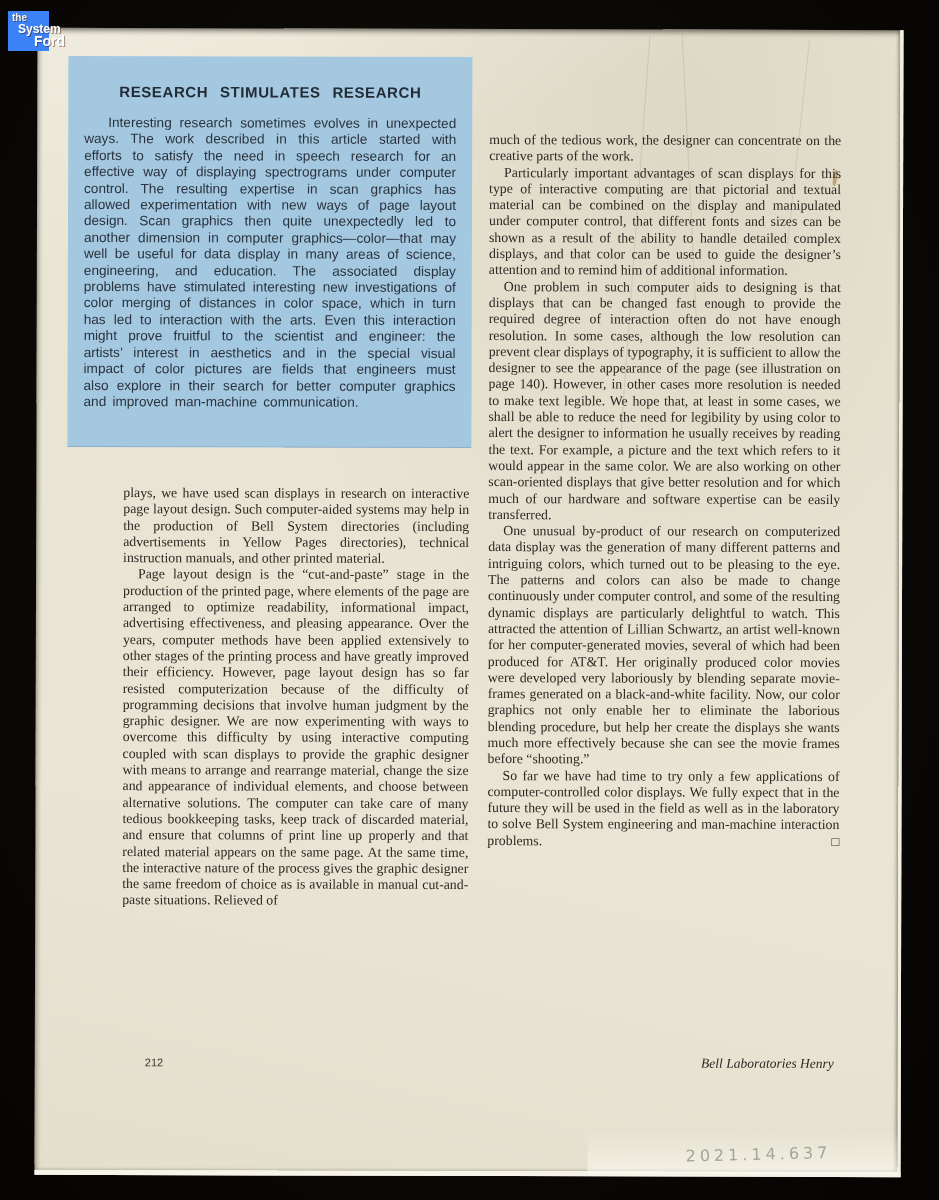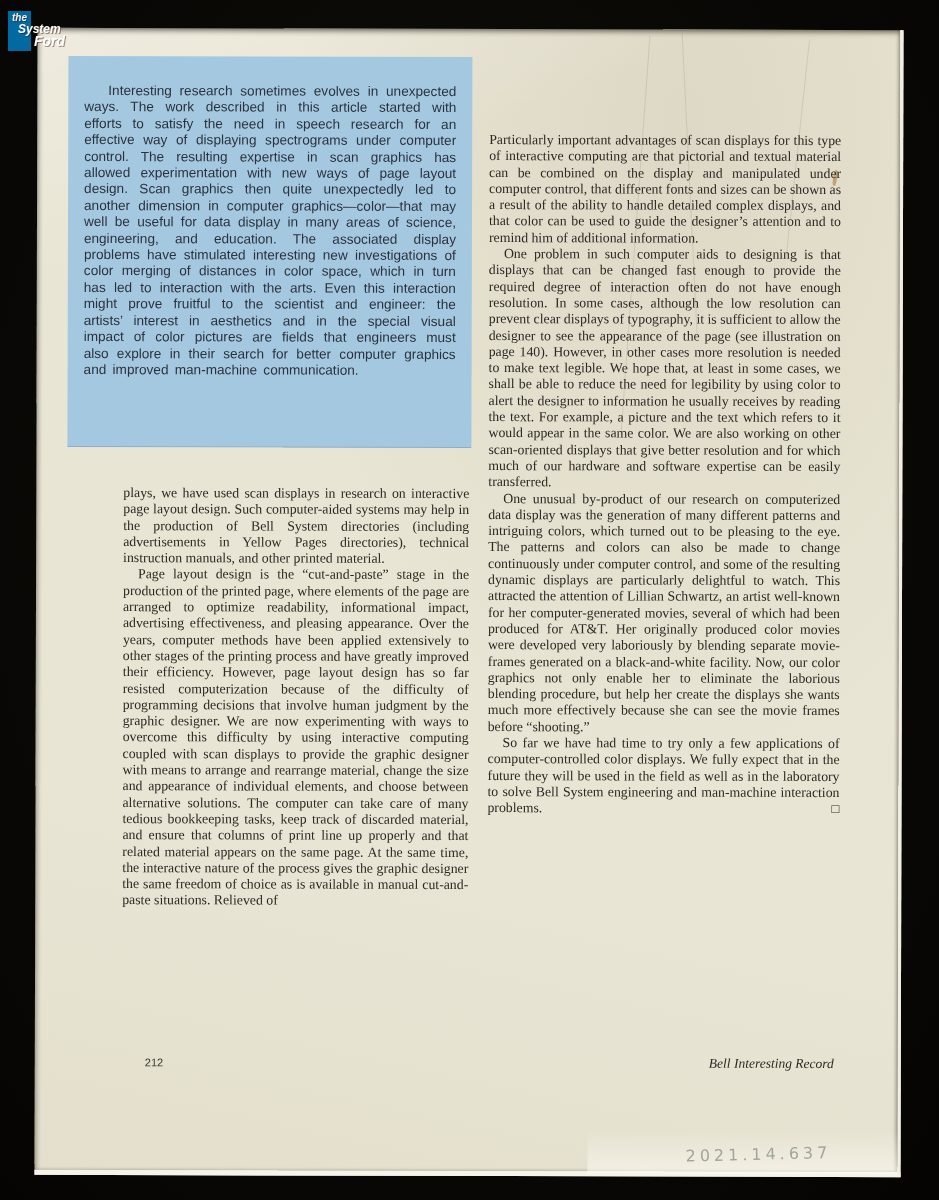--- a/index.html
+++ b/index.html
@@ -26,23 +26,23 @@
   .crease.c1 { left:598px; top:6px; width:1px; height:400px; transform:rotate(4deg); }
   .crease.c2 { left:652px; top:4px; width:1px; height:300px; transform:rotate(-3deg); }
   .crease.c3 { left:760px; top:10px; width:1px; height:220px; transform:rotate(6deg); }
   .speck { position:absolute; left:796px; top:140px; width:4px; height:16px; background:#a5742f; opacity:0.55; border-radius:40%; transform:rotate(8deg); }
   .bottom-sheet {
     position:absolute; right:0; bottom:-2px; width:310px; height:44px;
     background:linear-gradient(to top, rgba(253,251,243,0.6), rgba(253,251,243,0));
   }
 
   .logo {
-    position:absolute; left:8px; top:11px; width:23px; height:40px;
-    background:#0369a1; z-index:5;
-    font-family:"Liberation Sans", sans-serif; color:#ffffff;font-style:italic;
+    position:absolute; left:8px; top:11px; width:41px; height:40px;
+    background:#3b82f6; z-index:5;
+    font-family:"Liberation Sans", sans-serif; color:#ffffff;
   }
   .logo span { position:absolute; white-space:nowrap; text-shadow:1px 1px 0 rgba(60,10,0,0.45); }
   .logo .t-the   { left:4px;  top:1px;  font-size:10px; font-weight:bold; color:#f5efe4; }
   .logo .t-henry { left:10px; top:11px; font-size:12px; font-weight:bold; }
   .logo .t-ford  { left:10px; top:22px; font-size:14px; font-weight:bold;margin-left:16px; }
 
   .blue-box {
     position:absolute; left:31px; top:28px; width:404px; height:391px;
     background:#a5c8e1;
     box-shadow: inset 0 -1px 0 rgba(70,100,130,0.25);
@@ -93,32 +93,34 @@
 </div>
 
 <div class="paper">
   <div class="crease c1"></div>
   <div class="crease c2"></div>
   <div class="crease c3"></div>
   <div class="speck"></div>
   <div class="bottom-sheet"></div>
 
   <div class="blue-box">
+    <h1>RESEARCH STIMULATES RESEARCH</h1>
     <p>Interesting research sometimes evolves in unexpected ways. The work described in this article started with efforts to satisfy the need in speech research for an effective way of displaying spectrograms under computer control. The resulting expertise in scan graphics has allowed experimentation with new ways of page layout design. Scan graphics then quite unexpectedly led to another dimension in computer graphics—color—that may well be useful for data display in many areas of science, engineering, and education. The associated display problems have stimulated interesting new investigations of color merging of distances in color space, which in turn has led to interaction with the arts. Even this interaction might prove fruitful to the scientist and engineer: the artists’ interest in aesthetics and in the special visual impact of color pictures are fields that engineers must also explore in their search for better computer graphics and improved man-machine communication.</p>
   </div>
 
   <div class="col col-left">
     <p>plays, we have used scan displays in research on interactive page layout design. Such computer-aided systems may help in the production of Bell System directories (including advertisements in Yellow Pages directories), technical instruction manuals, and other printed material.</p>
     <p>Page layout design is the “cut-and-paste” stage in the production of the printed page, where elements of the page are arranged to optimize readability, informational impact, advertising effectiveness, and pleasing appearance. Over the years, computer methods have been applied extensively to other stages of the printing process and have greatly improved their efficiency. However, page layout design has so far resisted computerization because of the difficulty of programming decisions that involve human judgment by the graphic designer. We are now experimenting with ways to overcome this difficulty by using interactive computing coupled with scan displays to provide the graphic designer with means to arrange and rearrange material, change the size and appearance of individual elements, and choose between alternative solutions. The computer can take care of many tedious bookkeeping tasks, keep track of discarded material, and ensure that columns of print line up properly and that related material appears on the same page. At the same time, the interactive nature of the process gives the graphic designer the same freedom of choice as is available in manual cut-and-paste situations. Relieved of</p>
   </div>
 
   <div class="col col-right">
+    <p>much of the tedious work, the designer can concentrate on the creative parts of the work.</p>
     <p>Particularly important advantages of scan displays for this type of interactive computing are that pictorial and textual material can be combined on the display and manipulated under computer control, that different fonts and sizes can be shown as a result of the ability to handle detailed complex displays, and that color can be used to guide the designer’s attention and to remind him of additional information.</p>
     <p>One problem in such computer aids to designing is that displays that can be changed fast enough to provide the required degree of interaction often do not have enough resolution. In some cases, although the low resolution can prevent clear displays of typography, it is sufficient to allow the designer to see the appearance of the page (see illustration on page 140). However, in other cases more resolution is needed to make text legible. We hope that, at least in some cases, we shall be able to reduce the need for legibility by using color to alert the designer to information he usually receives by reading the text. For example, a picture and the text which refers to it would appear in the same color. We are also working on other scan-oriented displays that give better resolution and for which much of our hardware and software expertise can be easily transferred.</p>
     <p>One unusual by-product of our research on computerized data display was the generation of many different patterns and intriguing colors, which turned out to be pleasing to the eye. The patterns and colors can also be made to change continuously under computer control, and some of the resulting dynamic displays are particularly delightful to watch. This attracted the attention of Lillian Schwartz, an artist well-known for her computer-generated movies, several of which had been produced for AT&amp;T. Her originally produced color movies were developed very laboriously by blending separate movie-frames generated on a black-and-white facility. Now, our color graphics not only enable her to eliminate the laborious blending procedure, but help her create the displays she wants much more effectively because she can see the movie frames before “shooting.”</p>
     <p>So far we have had time to try only a few applications of computer-controlled color displays. We fully expect that in the future they will be used in the field as well as in the laboratory to solve Bell System engineering and man-machine interaction problems.</p>
     <div class="end-mark">□</div>
   </div>
 
   <div class="footer-page">212</div>
-  <div class="footer-journal">Bell Interesting Record</div>
+  <div class="footer-journal">Bell Laboratories Henry</div>
   <div class="accession">2021.14.637</div>
 </div>
 
 </body></html>

